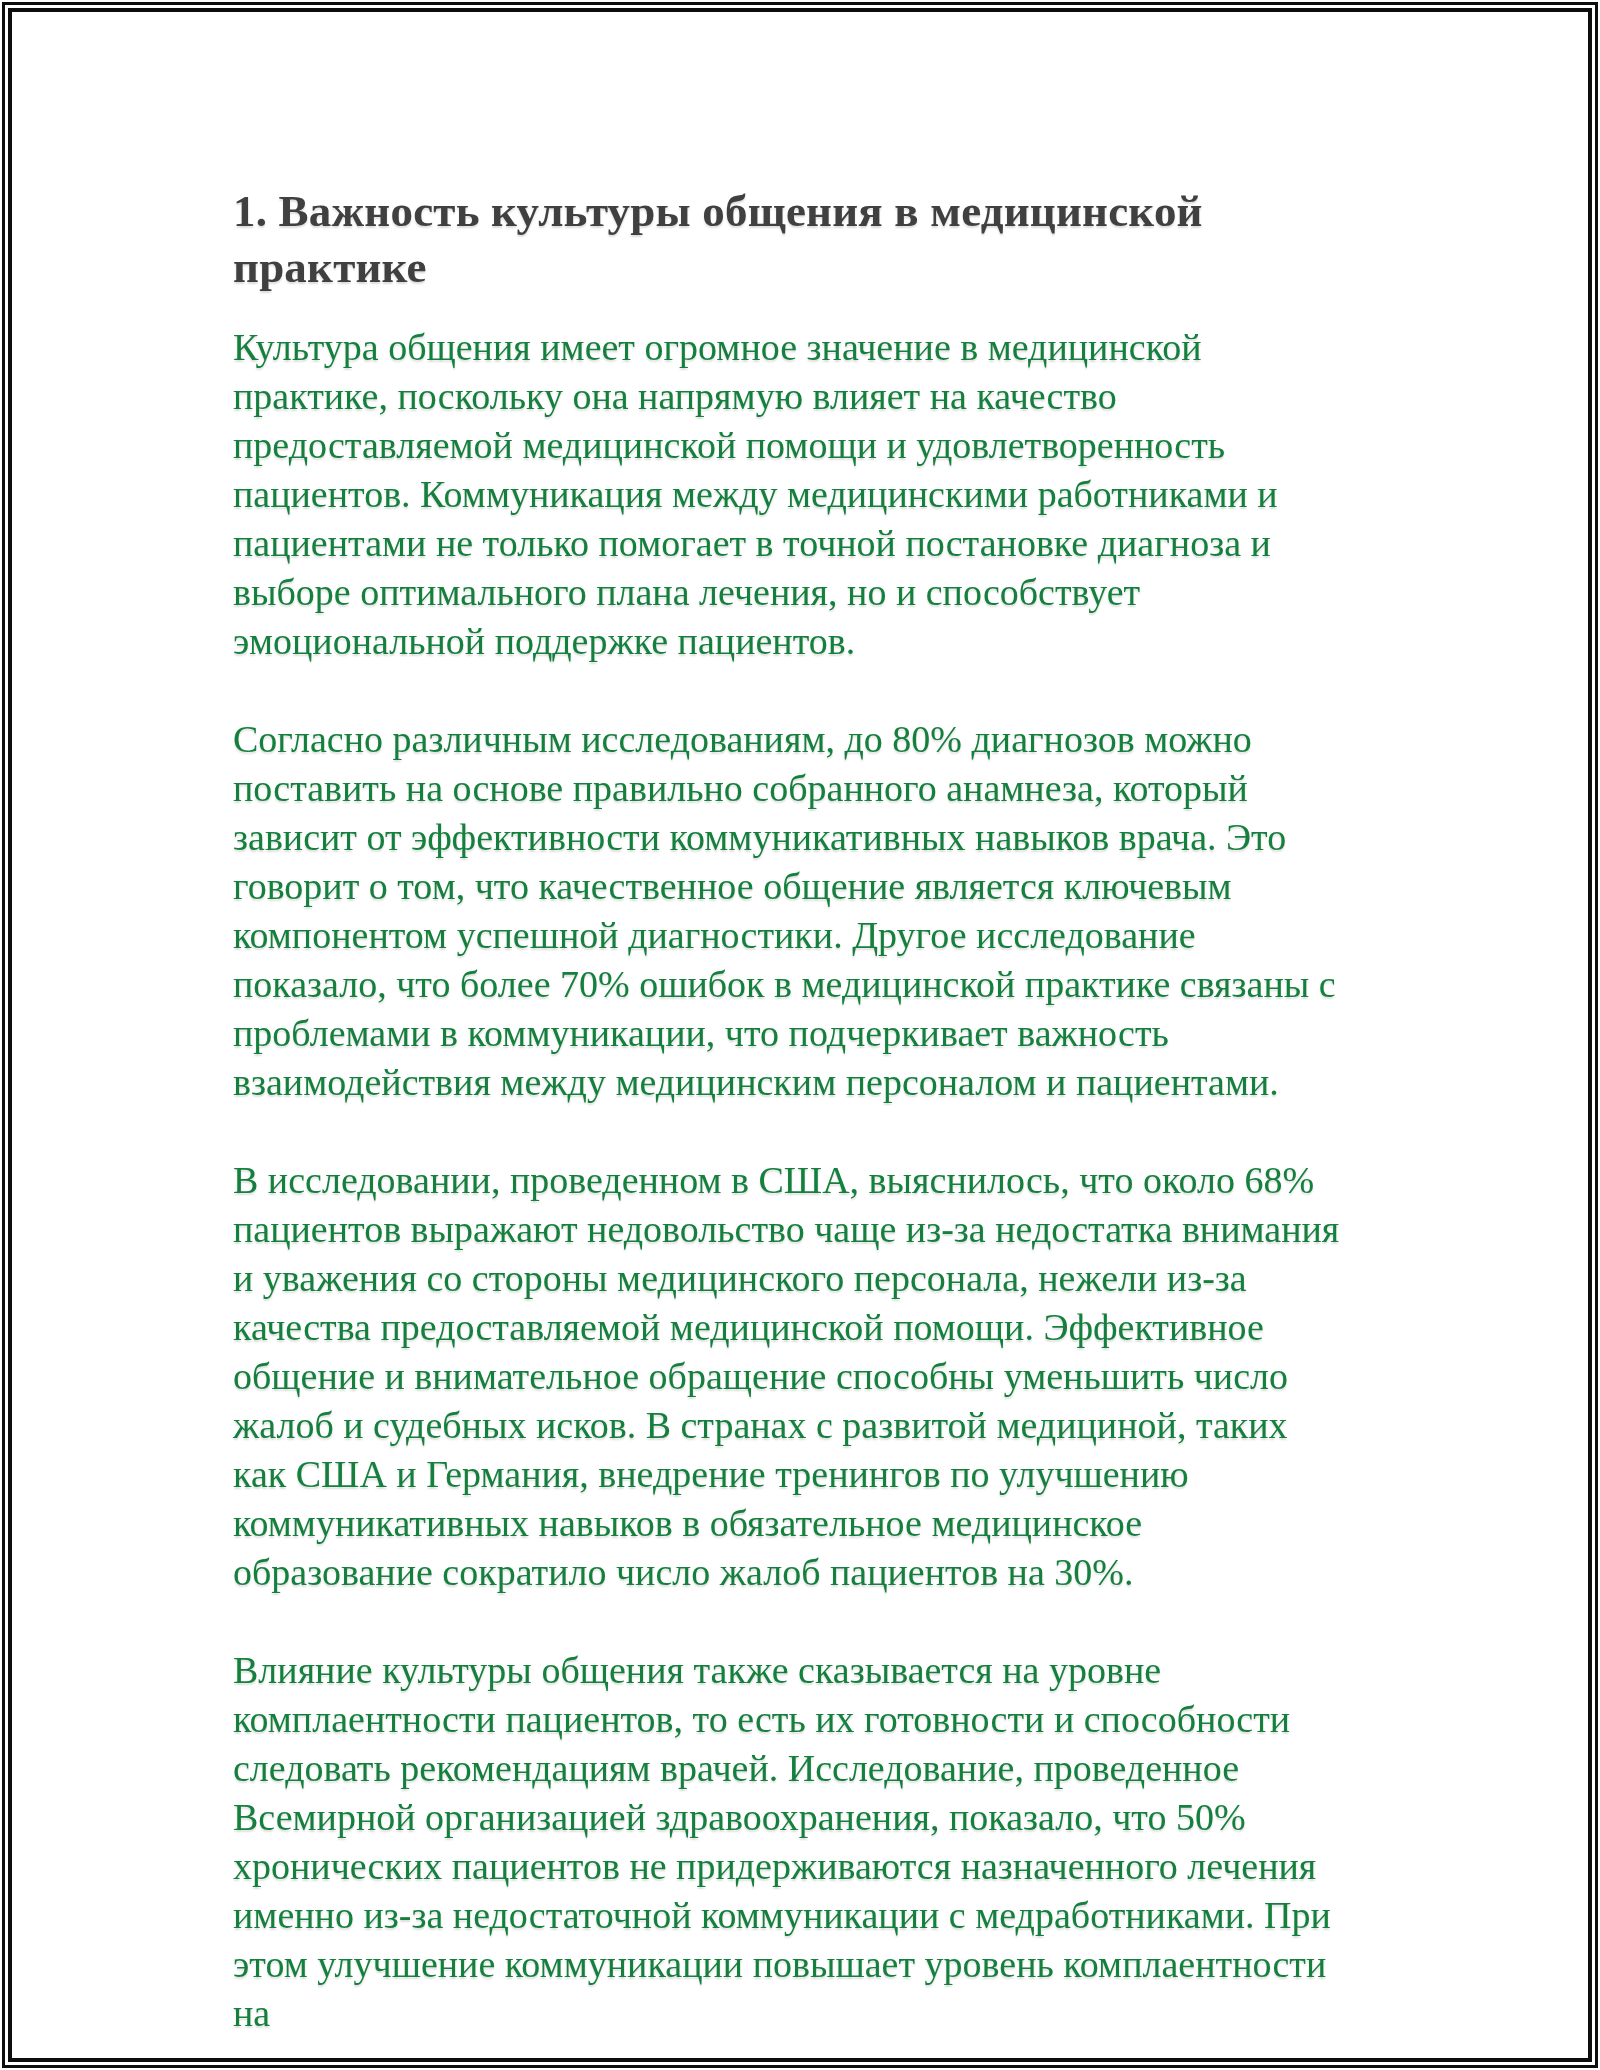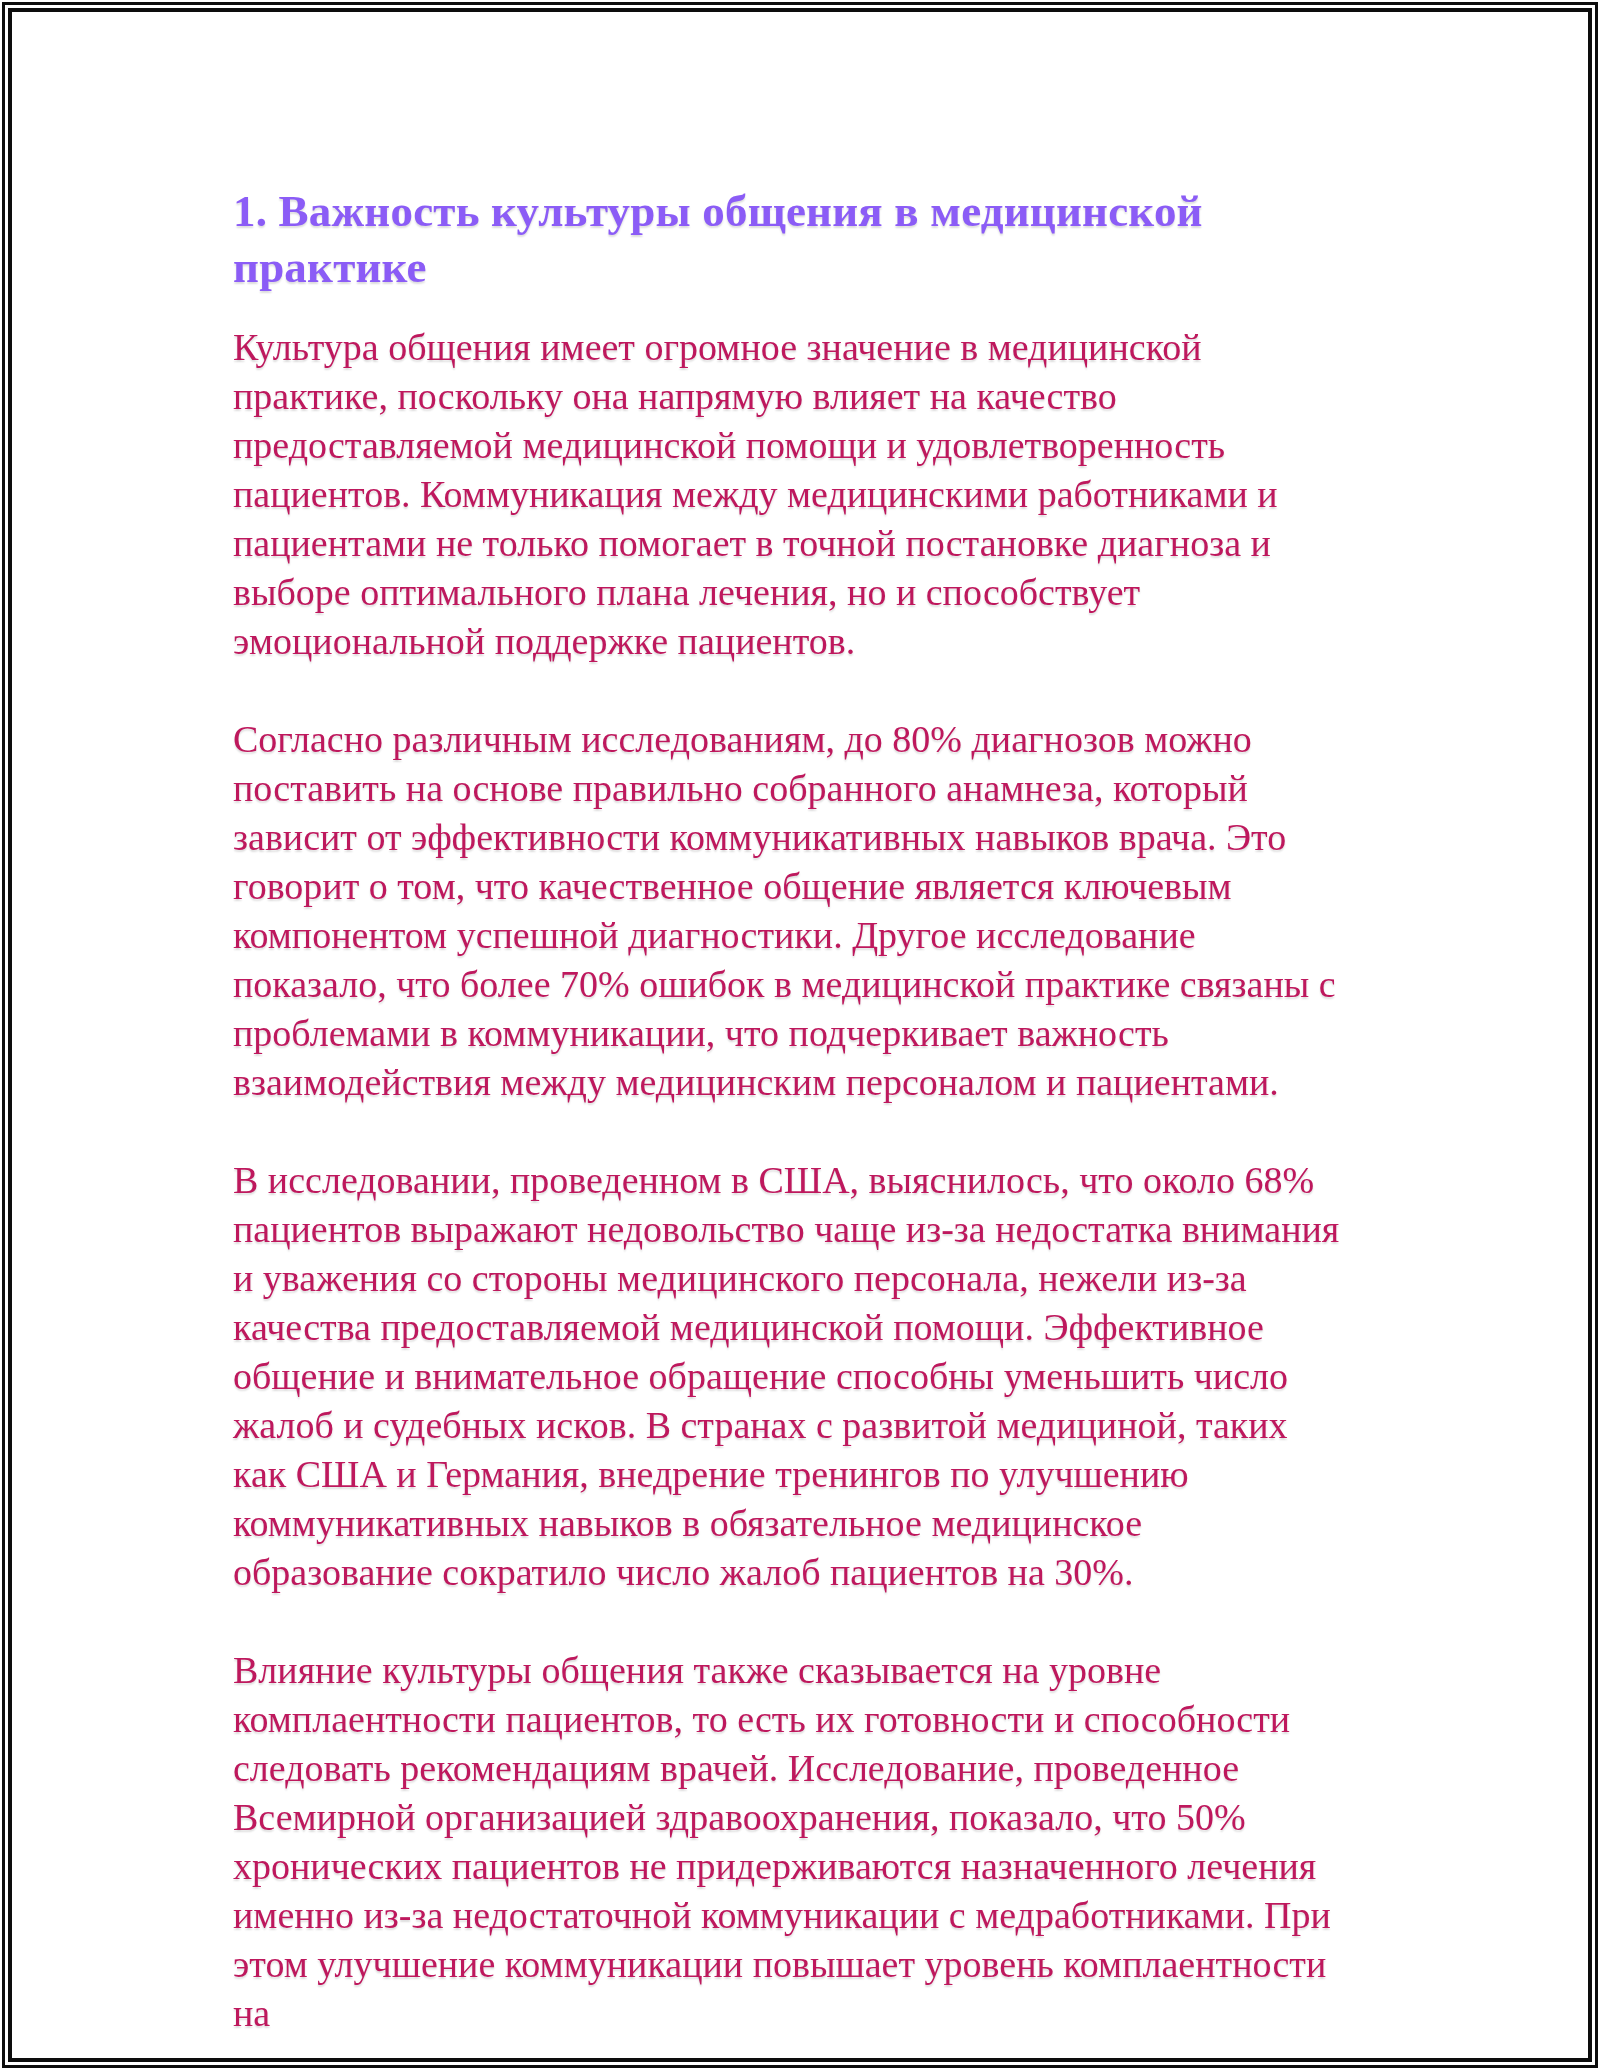--- a/index.html
+++ b/index.html
@@ -31,30 +31,30 @@
     position: absolute;
     left: 233px;
     top: 183px;
     width: 1115px;
   }
   .content h1 {
     margin: 0 0 28px 0;
     font-size: 45px;
     line-height: 56px;
     font-weight: 700;
-    color: #8b5cf6;
+    color: #404040;
     letter-spacing: 0.2px;
     text-shadow: 0 2px 2px rgba(0,0,0,0.14);
   }
   .content p {
     margin: 0 0 49px 0;
     font-size: 38px;
     line-height: 49px;
     font-weight: 400;
-    color: #be185d;
+    color: #15803d;
     text-align: left;
     text-shadow: 0 2px 2px rgba(0,0,0,0.14);
   }
   .content p:last-child {
     margin-bottom: 1px;
   }
 </style>
 </head>
 <body>
 

